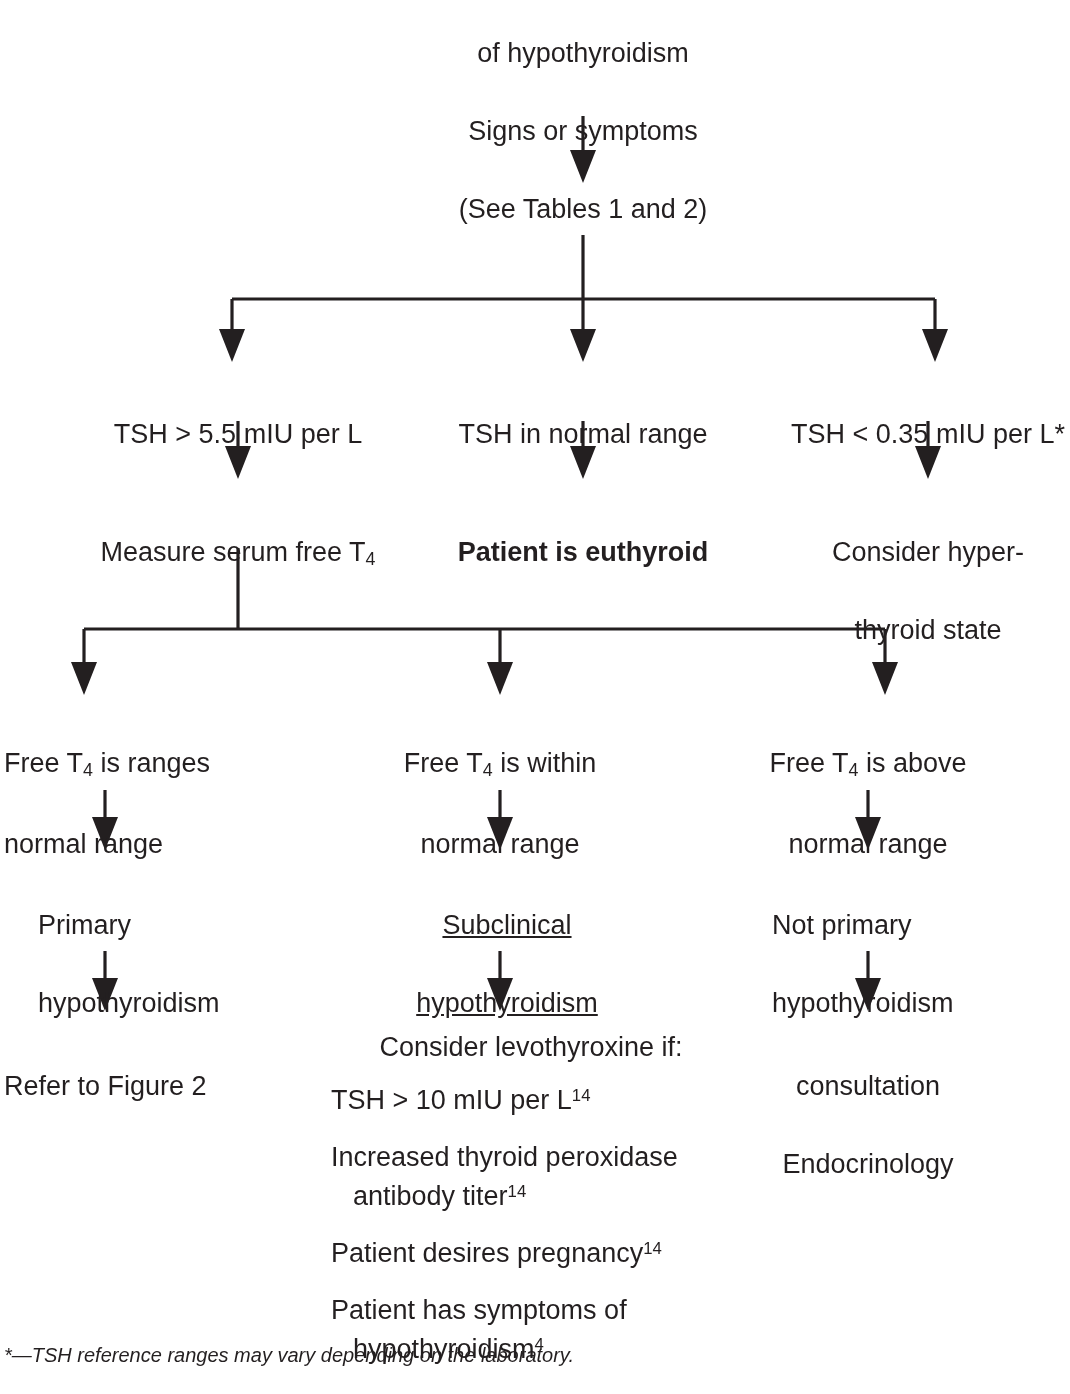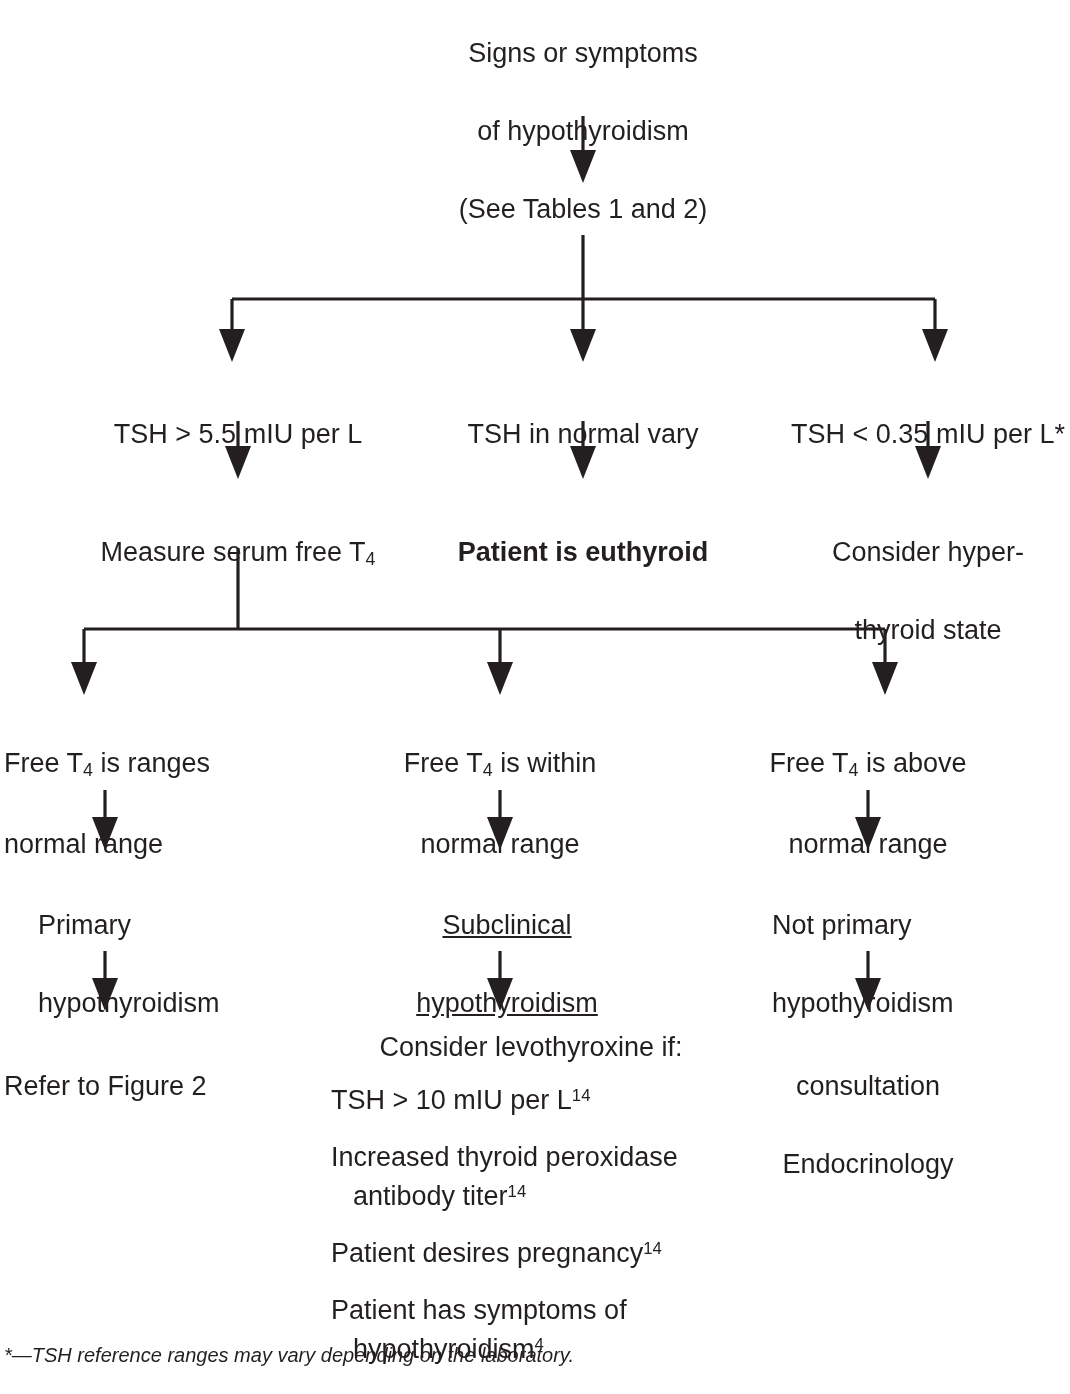--- a/index.html
+++ b/index.html
@@ -112,31 +112,31 @@
       <polygon points="105,850 92,817 118,817"></polygon>
       <polygon points="500,850 487,817 513,817"></polygon>
       <polygon points="868,850 855,817 881,817"></polygon>
       <polygon points="105,1011 92,978 118,978"></polygon>
       <polygon points="500,1011 487,978 513,978"></polygon>
       <polygon points="868,1011 855,978 881,978"></polygon>
     </g>
   </svg>
 
   <div class="node center" style="left:383px; top:-5px; width:400px;">
+    <span class="ln">of hypothyroidism</span>
     <span class="ln">Signs or symptoms</span>
-    <span class="ln">of hypothyroidism</span>
     <span class="ln">(See Tables 1 and 2)</span>
   </div>
 
 
   <div class="node center" style="left:48px; top:376px; width:380px;">
     <span class="ln">TSH &gt; 5.5 mIU per L</span>
   </div>
   <div class="node center" style="left:403px; top:376px; width:360px;">
-    <span class="ln">TSH in normal vary</span>
+    <span class="ln">TSH in normal range</span>
   </div>
   <div class="node center" style="left:748px; top:376px; width:360px;">
     <span class="ln">TSH &lt; 0.35 mIU per L*</span>
   </div>
 
   <div class="node center" style="left:48px; top:494px; width:380px;">
     <span class="ln"><span>Measure serum free T</span><sub>4</sub></span>
   </div>
   <div class="node center" style="left:403px; top:494px; width:360px;font-weight:bold;">
     <span class="ln">Patient is euthyroid</span>

